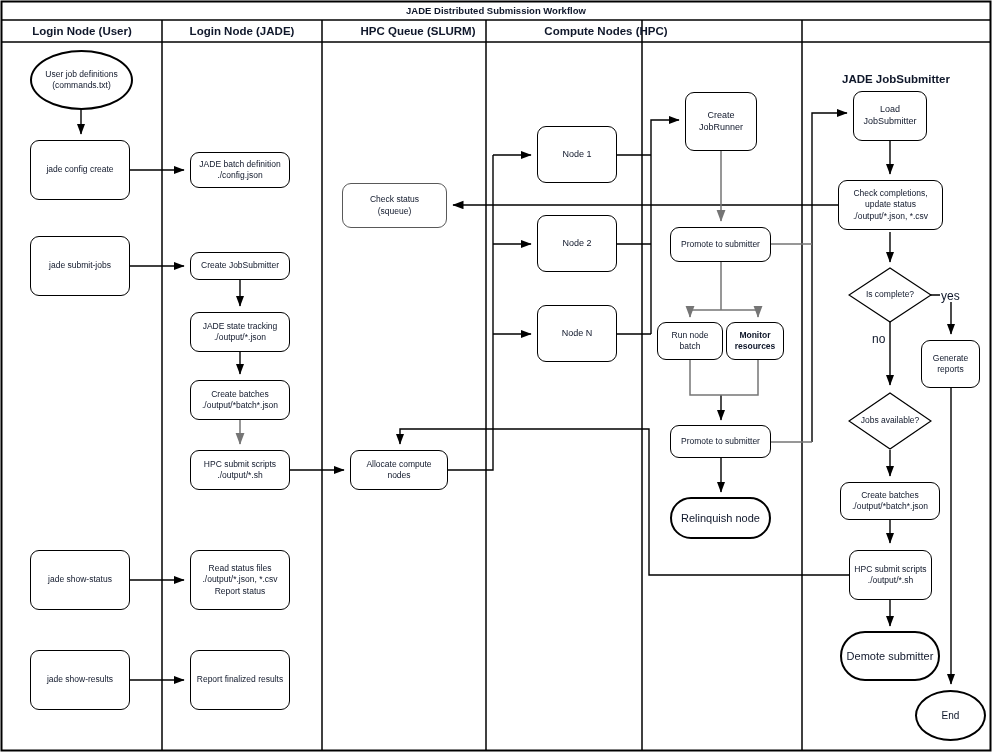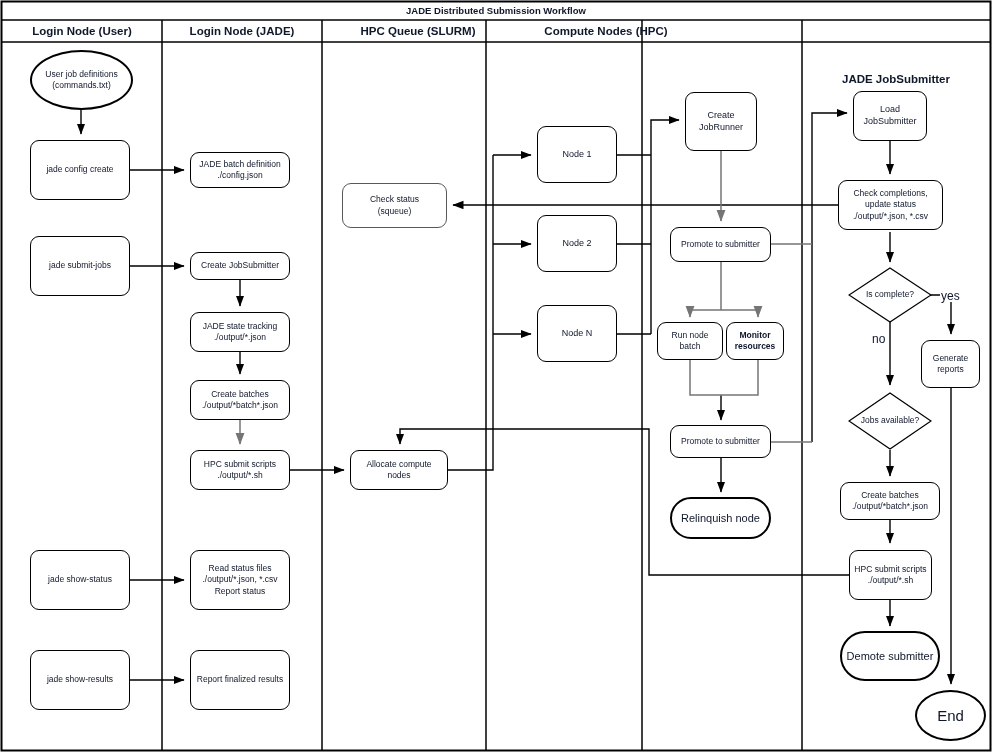--- a/index.html
+++ b/index.html
@@ -25,21 +25,21 @@
   }
   .node{
     position:absolute;box-sizing:border-box;
     background:#fff;border:1px solid #000;border-radius:9px;
     display:flex;align-items:center;justify-content:center;
     text-align:center;font-size:8.5px;line-height:1.3;
     white-space:pre-line;padding:2px;z-index:2;
   }
   .ellipse{border-radius:50%;border-width:2.6px;}
   .stadium{border-radius:26px;border-width:2.6px;font-size:11px;}
-  .bigfont{font-size:15px;}
+  .bigfont{font-size:10px;}
   .gray-border{border-color:#595959;border-width:1.4px;}
   .diamond{border:none;background:transparent;border-radius:0;padding:0;z-index:2;}
   .diamond svg{position:absolute;left:0;top:0;}
   .diamond .dlabel{position:relative;z-index:1;font-size:8.5px;}
   .edge-label{
     position:absolute;z-index:3;font-size:12px;background:#fff;
     padding:0 1px;line-height:1;
   }
 </style>
 </head>

